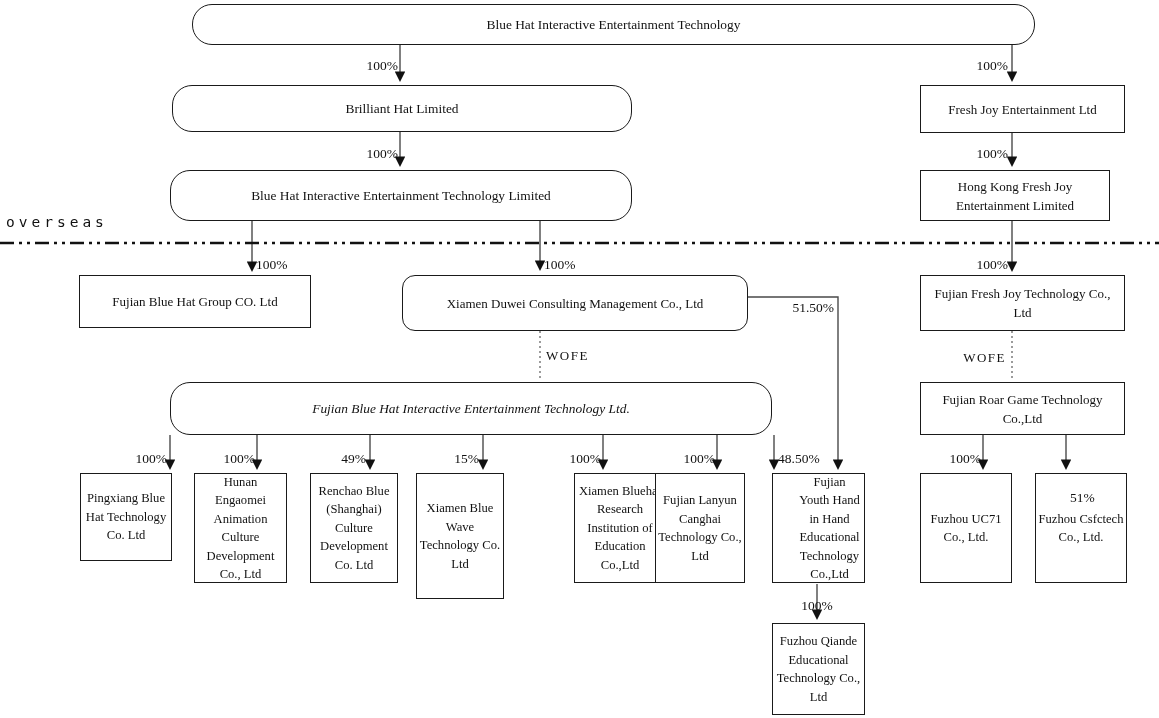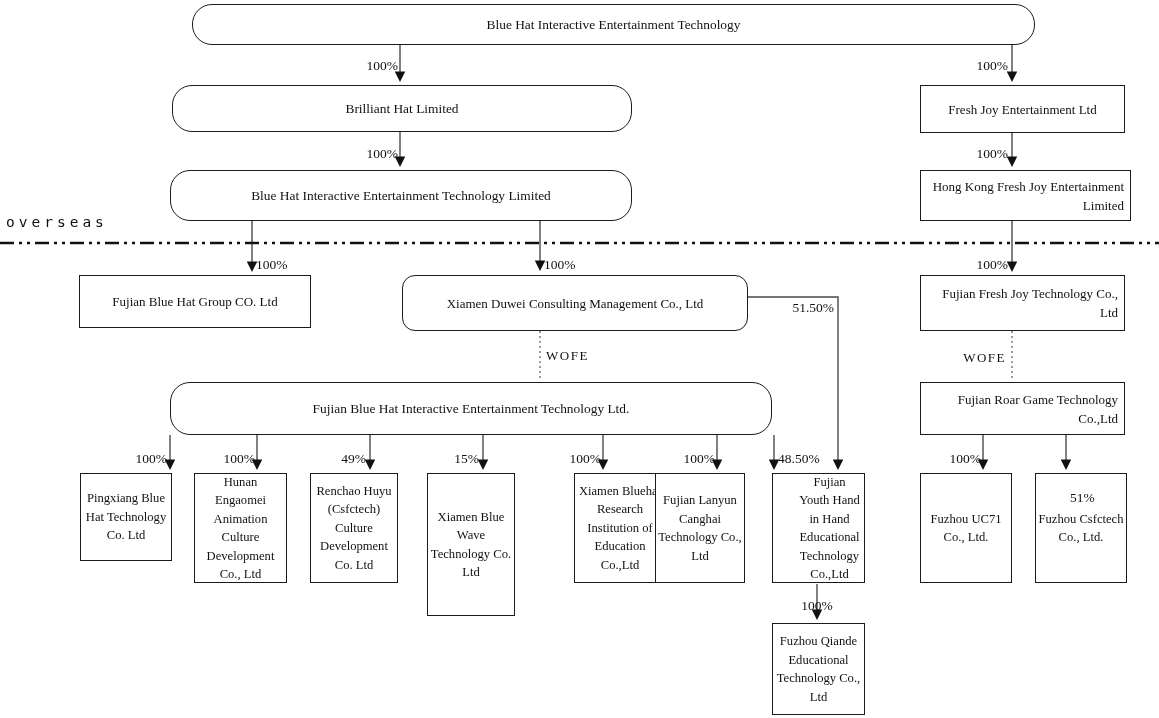--- a/index.html
+++ b/index.html
@@ -9,21 +9,21 @@
     overflow:hidden;
   }
   svg.wires { position:absolute; left:0; top:0; width:1159px; height:718px; }
   .node {
     position:absolute; border:1.4px solid #1a1a1a; background:#fff;
     display:flex; align-items:center; justify-content:center;
     text-align:center; box-sizing:border-box;
   }
   .node span { display:block; }
   .lg  { font-size:13.4px; line-height:19px;border-radius:20px; }
-  .md  { font-size:13px;   line-height:19px; padding:0 6px;text-align:right; }
+  .md  { font-size:13px;   line-height:19px; padding:0 6px; }
   .sm  { font-size:12.6px; line-height:18.5px; padding:0 2px; overflow:visible; }
   .pct { position:absolute; font-size:13.5px; line-height:17px; white-space:nowrap; }
   .r { text-align:right; } .c { text-align:center; } .l { text-align:left; }
   .region {
     position:absolute; left:6px; top:214px; font-size:14.5px; letter-spacing:4px;
     font-family:"DejaVu Sans Mono","Liberation Mono",monospace;
   }
   .wofe { position:absolute; font-size:13px; letter-spacing:1.5px; white-space:nowrap; }
 </style>
 </head>
@@ -80,49 +80,49 @@
     </div>
   <div class="node lg" style="left:172px; top:85px;  width:460px; height:47px;">
       <span>Brilliant Hat Limited</span>
     </div>
   <div class="node lg" style="left:170px; top:170px; width:462px; height:51px;">
       <span>Blue Hat Interactive Entertainment Technology Limited</span>
     </div>
   <div class="node md" style="left:920px; top:85px;  width:205px; height:48px;">
       <span>Fresh Joy Entertainment Ltd</span>
     </div>
-  <div class="node md" style="left:920px; top:170px; width:211px; height:51px;font-family:Liberation Serif, serif;">
+  <div class="node md" style="left:920px; top:170px; width:190px; height:51px;font-family:Liberation Serif, serif;">
       <span>Hong Kong Fresh Joy Entertainment Limited</span>
     </div>
   <div class="node md" style="left:79px;  top:275px; width:232px; height:53px;">
       <span>Fujian Blue Hat Group CO. Ltd</span>
     </div>
   <div class="node md" style="left:402px; top:275px; width:346px; height:56px;border-radius:13px;">
       <span>Xiamen Duwei Consulting Management Co., Ltd</span>
     </div>
   <div class="node md" style="left:920px; top:275px; width:205px; height:56px;">
       <span>Fujian Fresh Joy Technology Co., Ltd</span>
     </div>
-  <div class="node lg" style="left:170px; top:382px; width:602px; height:53px;">
+  <div class="node lg" style="left:170px; top:382px; width:602px; height:53px;font-style:italic;">
       <span>Fujian Blue Hat Interactive Entertainment Technology Ltd.</span>
     </div>
   <div class="node md" style="left:920px; top:382px; width:205px; height:53px;">
       <span>Fujian Roar Game Technology Co.,Ltd</span>
     </div>
 
   <div class="node sm" style="left:80px;  top:473px; width:92px; height:88px;">
       <span>Pingxiang Blue Hat Technology Co. Ltd</span>
     </div>
   <div class="node sm" style="left:194px; top:473px; width:93px; height:110px;">
       <span>Hunan Engaomei Animation Culture Development Co., Ltd</span>
     </div>
   <div class="node sm" style="left:310px; top:473px; width:88px; height:110px;">
-      <span>Renchao Huyu (Csfctech) Culture Development Co. Ltd</span>
+      <span>Renchao Blue (Shanghai) Culture Development Co. Ltd</span>
     </div>
-  <div class="node sm" style="left:427px; top:473px; width:88px; height:143px;">
+  <div class="node sm" style="left:416px; top:473px; width:88px; height:126px;">
       <span>Xiamen Blue Wave Technology Co. Ltd</span>
     </div>
   <div class="node sm" style="left:540px; top:473px; width:92px; height:110px;margin-left:34px;">
       <span>Xiamen Bluehat Research Institution of Education Co.,Ltd</span>
     </div>
   <div class="node sm" style="left:655px; top:473px; width:90px; height:110px;">
       <span>Fujian Lanyun Canghai Technology Co., Ltd</span>
     </div>
   <div class="node sm" style="left:772px; top:473px; width:93px; height:110px;padding-left:24px;">
       <span>Fujian Youth Hand in Hand Educational Technology Co.,Ltd</span>

